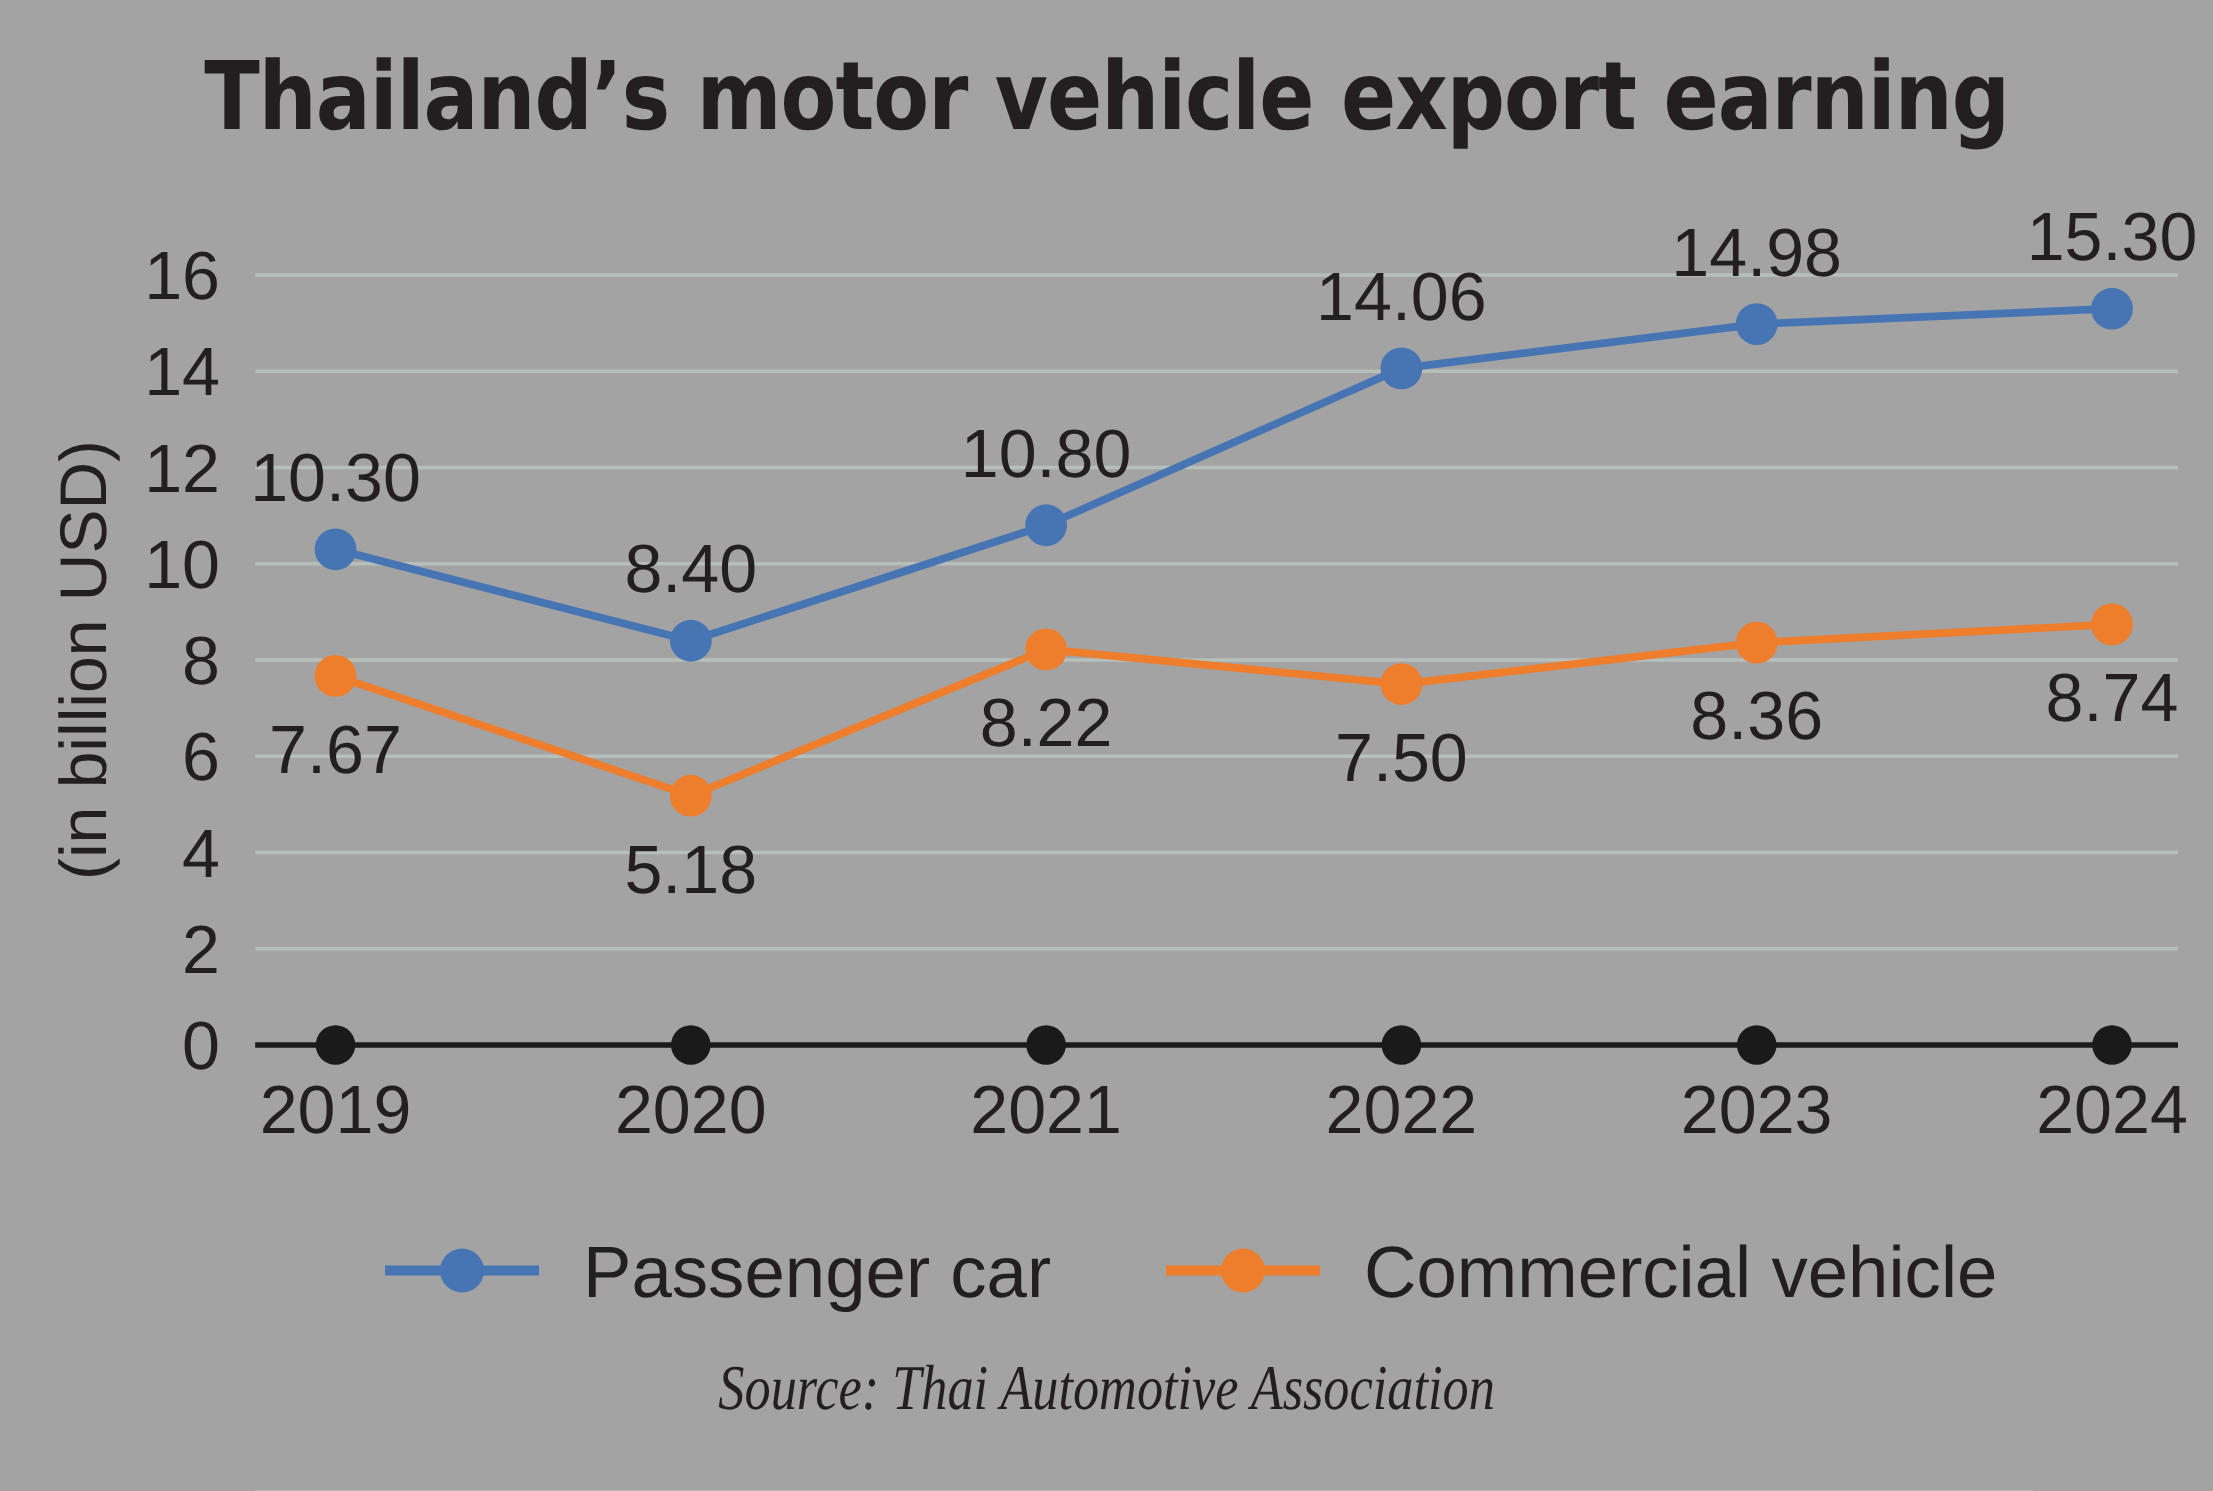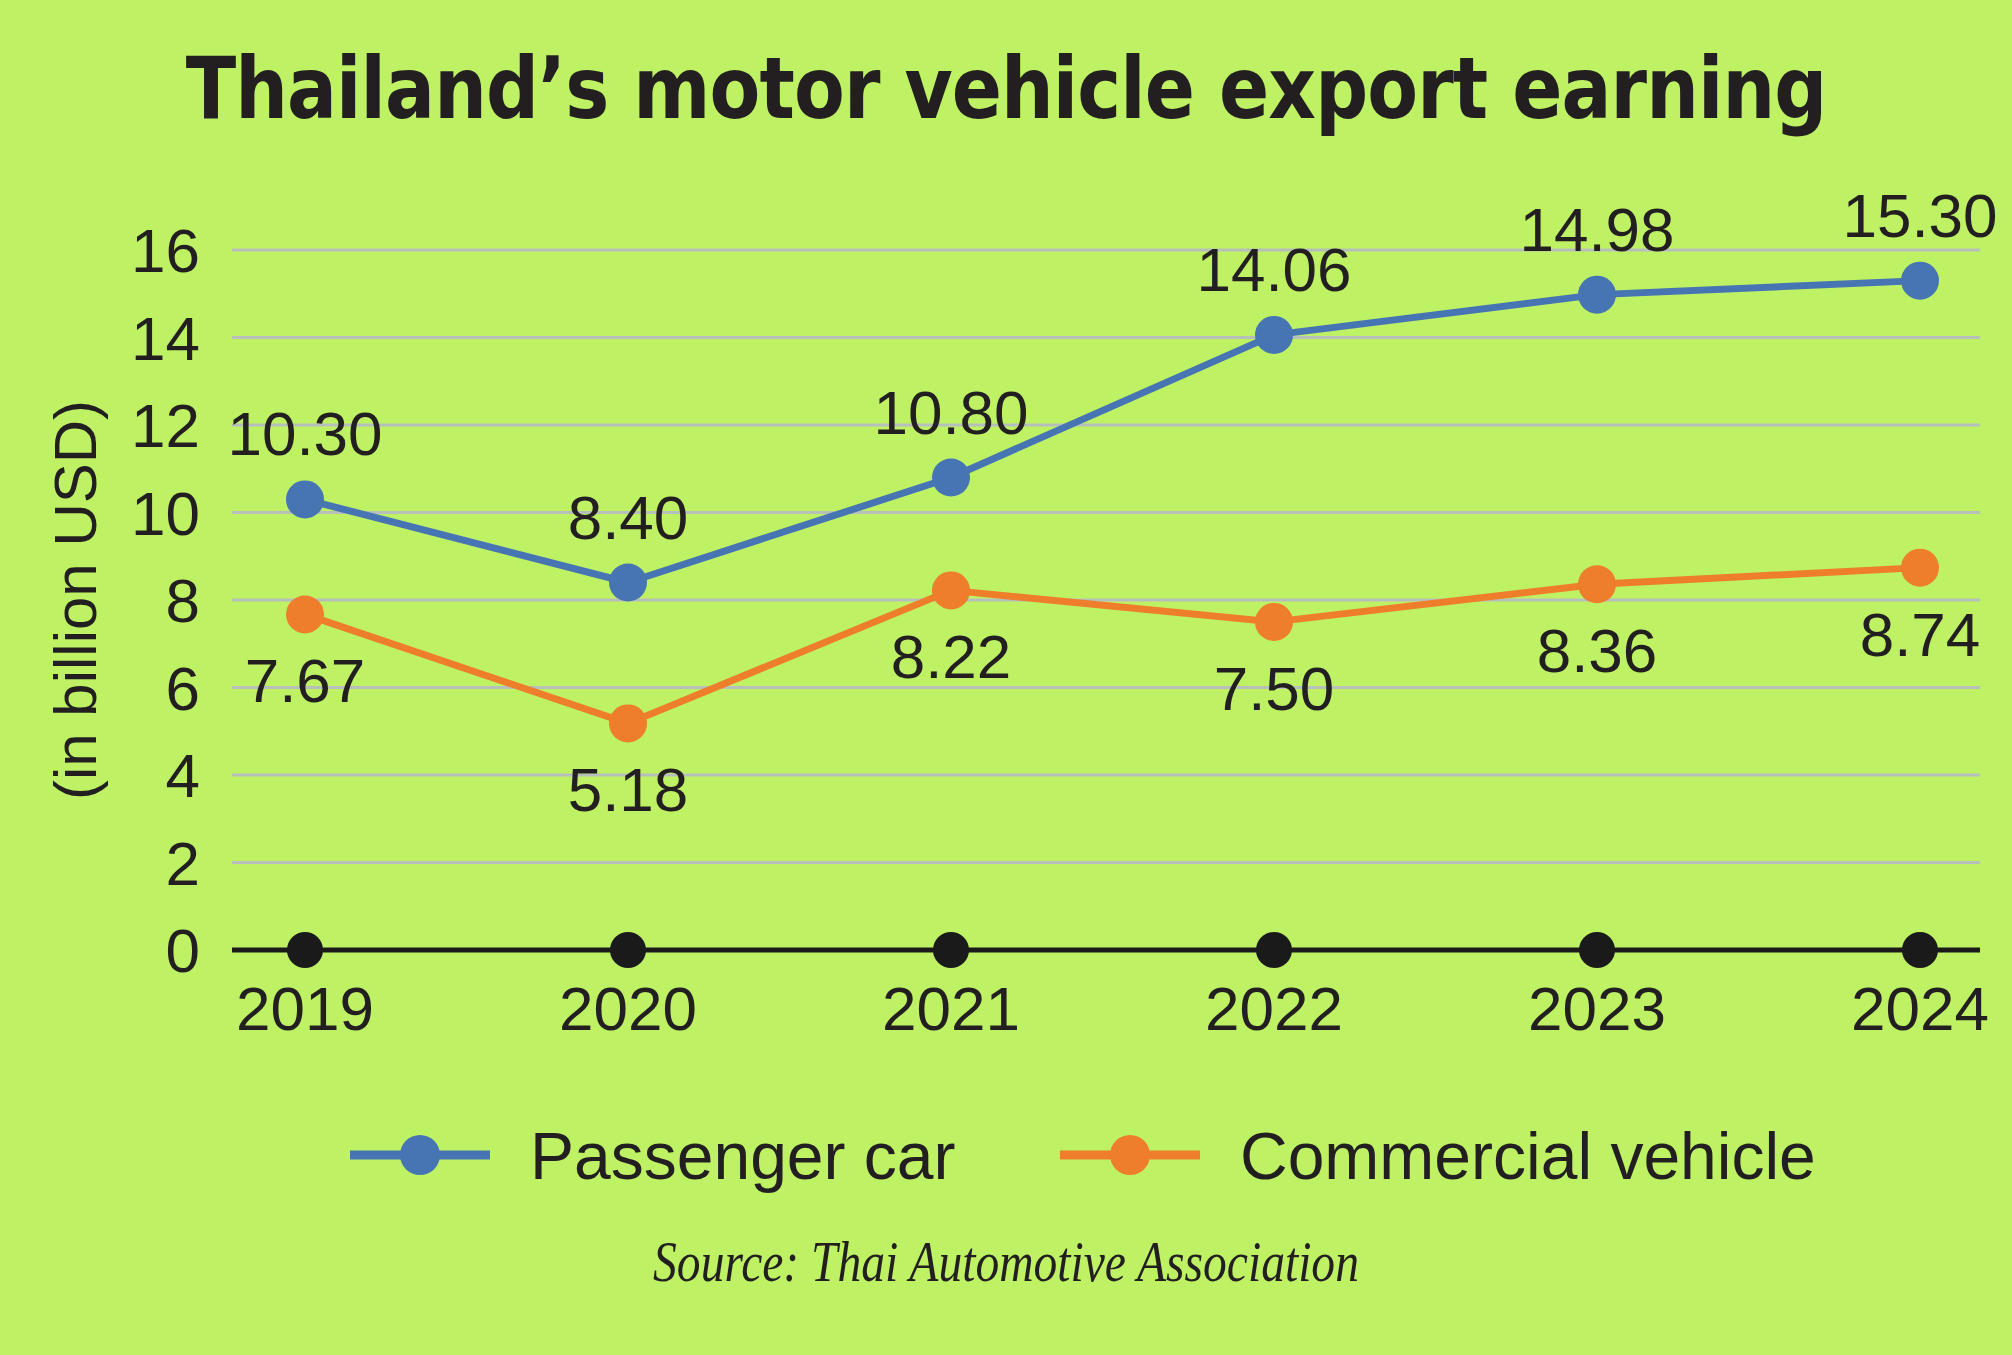--- a/index.html
+++ b/index.html
@@ -10,21 +10,21 @@
     width: 2012px;
     height: 1355px;
     background: #d5e9dd;
     font-family: "Liberation Sans", sans-serif;
     overflow: hidden;
     position: relative;
   }
   #chart-root {
     position: absolute;
     inset: 0;
-    background: #bef264;
+    background: #a3a3a3;
   }
   .chart-title {
     position: absolute;
     left: 0;
     right: 0;
     top: 38px;
     text-align: center;
     font-family: "DejaVu Sans", sans-serif;
     font-weight: bold;
     font-size: 86px;

